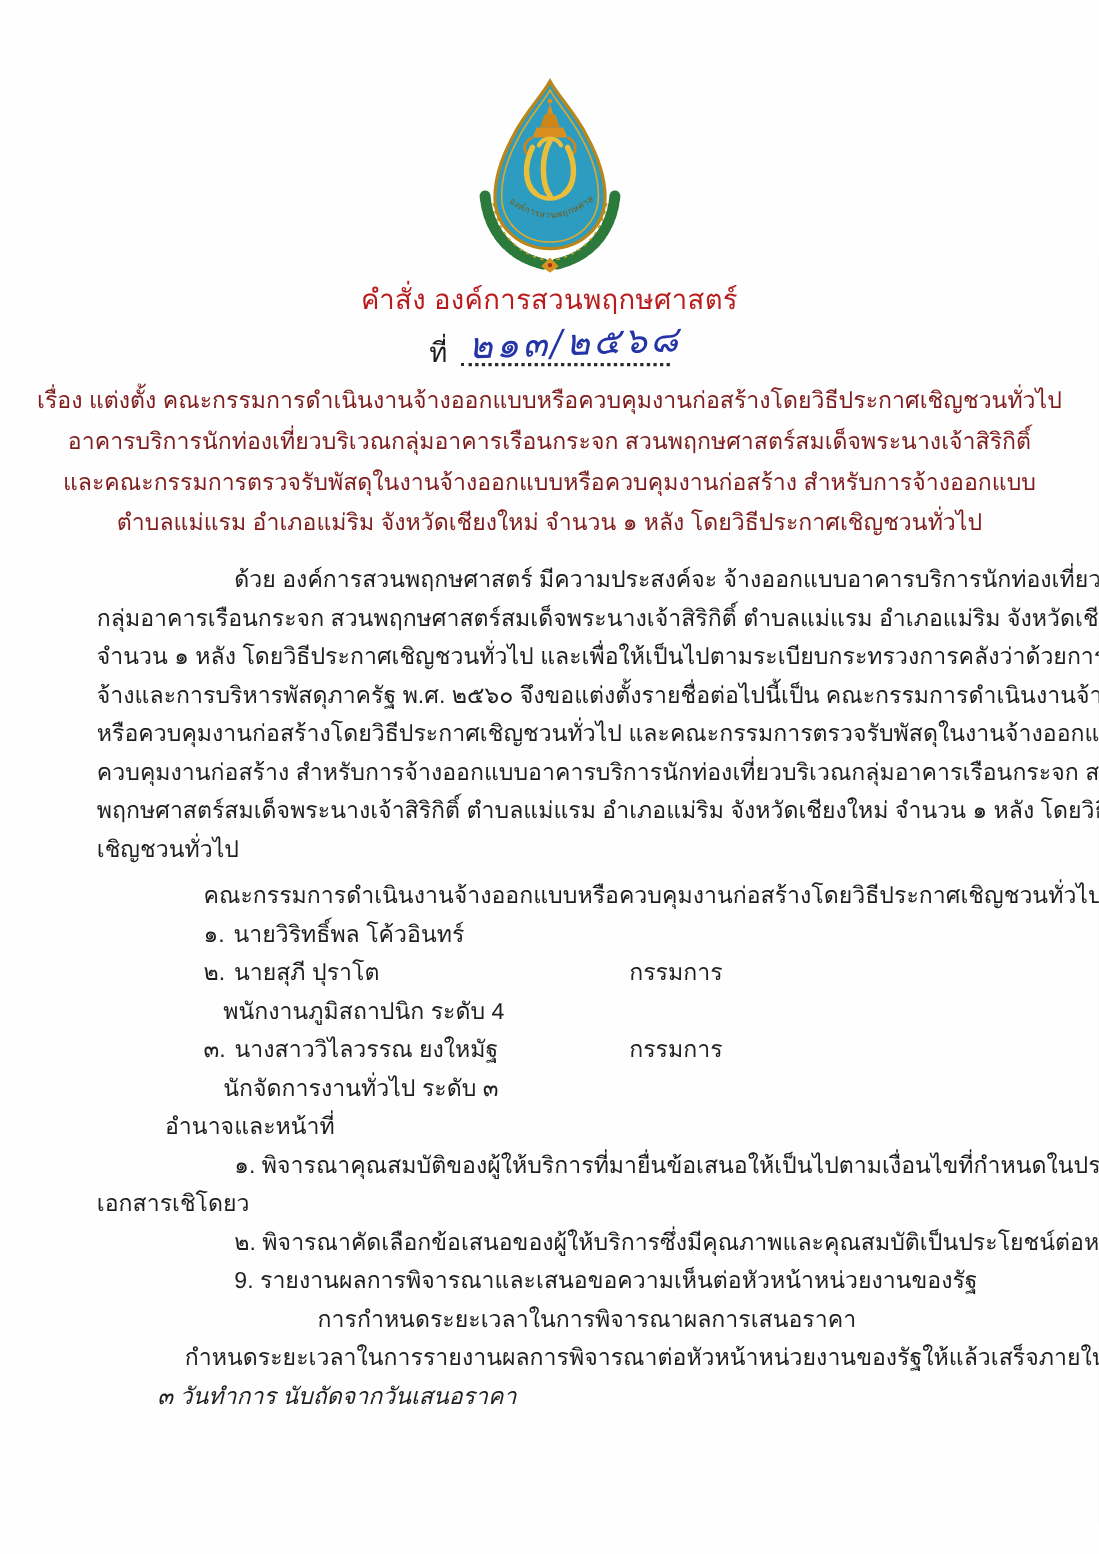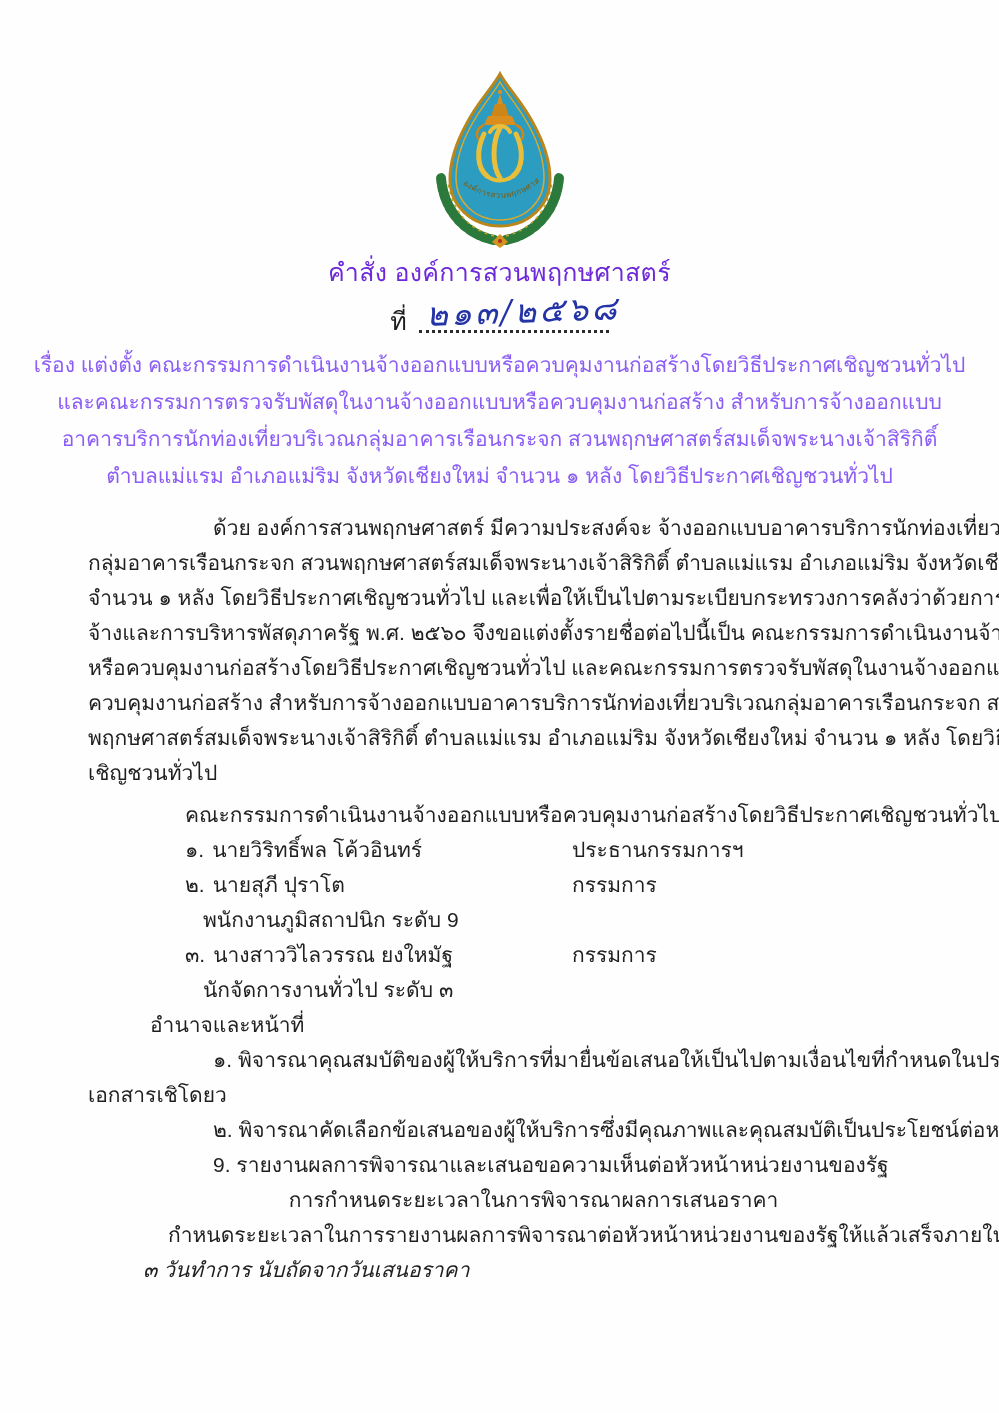--- a/index.html
+++ b/index.html
@@ -15,37 +15,37 @@
     font-family:"Liberation Sans","DejaVu Sans",sans-serif;
     color:#222;
   }
   .emblem { display:block; margin:0 auto; }
 
   .doc-title {
     text-align:center;
     font-size:25px;
     margin-top:4px;
     letter-spacing:0.3px;
-    color:#6d28d9;
+    color:#b91c1c;
   }
   .doc-number {
     display:flex; justify-content:center; align-items:flex-end;
     margin-top:4px; height:40px; font-size:25px; color:#1d1d1d;
   }
   .number-label { margin-right:12px; line-height:30px; }
   .dotted-field { position:relative; width:190px; height:40px; }
   .dots { position:absolute; left:0; right:0; bottom:3px; border-bottom:3px dotted #2b2b2b; }
   .handwriting {
     position:absolute; left:8px; bottom:-5px;
     font-family:"DejaVu Serif",serif; font-style:italic;
     font-size:33px; letter-spacing:3px; white-space:nowrap;
     color:#2433a6; transform:rotate(-2deg); transform-origin:left bottom;
   }
 
-  .subject { margin-top:10px; text-align:center; font-size:21px; color:#8b5cf6; }
+  .subject { margin-top:10px; text-align:center; font-size:21px; color:#7f1d1d; }
   .subject .line { height:37px; line-height:37px; white-space:nowrap; }
 
   .content { margin-top:16px; padding:0 60px 0 88px; font-size:21px; color:#1f1f1f; }
   .content .line { height:35px; line-height:35px; white-space:nowrap; }
 
   .indent            { padding-left:125px; }
   .committee-heading { padding-left:97px; margin-top:7px; }
   .member-row        { position:relative; height:35px; line-height:35px; padding-left:97px; white-space:nowrap; }
   .member-number     { margin-right:8px; }
   .member-role       { position:absolute; left:484px; top:0; }
@@ -107,48 +107,47 @@
   <div class="doc-number">
     <span class="number-label">ที่</span>
     <span class="dotted-field">
       <span class="dots"></span>
       <span class="handwriting">๒๑๓/๒๕๖๘</span>
     </span>
   </div>
 
   <div class="subject">
     <div class="line">เรื่อง แต่งตั้ง คณะกรรมการดำเนินงานจ้างออกแบบหรือควบคุมงานก่อสร้างโดยวิธีประกาศเชิญชวนทั่วไป</div>
+    <div class="line">อาคารบริการนักท่องเที่ยวบริเวณกลุ่มอาคารเรือนกระจก สวนพฤกษศาสตร์สมเด็จพระนางเจ้าสิริกิติ์</div>
     <div class="line">และคณะกรรมการตรวจรับพัสดุในงานจ้างออกแบบหรือควบคุมงานก่อสร้าง สำหรับการจ้างออกแบบ</div>
-    <div class="line">อาคารบริการนักท่องเที่ยวบริเวณกลุ่มอาคารเรือนกระจก สวนพฤกษศาสตร์สมเด็จพระนางเจ้าสิริกิติ์</div>
     <div class="line">ตำบลแม่แรม อำเภอแม่ริม จังหวัดเชียงใหม่ จำนวน ๑ หลัง โดยวิธีประกาศเชิญชวนทั่วไป</div>
   </div>
 
   <div class="content">
 
     <div class="line indent">ด้วย องค์การสวนพฤกษศาสตร์ มีความประสงค์จะ จ้างออกแบบอาคารบริการนักท่องเที่ยวบริเวณ</div>
     <div class="line">กลุ่มอาคารเรือนกระจก สวนพฤกษศาสตร์สมเด็จพระนางเจ้าสิริกิติ์ ตำบลแม่แรม อำเภอแม่ริม จังหวัดเชียงใหม่</div>
     <div class="line">จำนวน ๑ หลัง โดยวิธีประกาศเชิญชวนทั่วไป  และเพื่อให้เป็นไปตามระเบียบกระทรวงการคลังว่าด้วยการจัดซื้อจัด</div>
     <div class="line">จ้างและการบริหารพัสดุภาครัฐ พ.ศ. ๒๕๖๐ จึงขอแต่งตั้งรายชื่อต่อไปนี้เป็น คณะกรรมการดำเนินงานจ้างออกแบบ</div>
     <div class="line">หรือควบคุมงานก่อสร้างโดยวิธีประกาศเชิญชวนทั่วไป และคณะกรรมการตรวจรับพัสดุในงานจ้างออกแบบหรือ</div>
     <div class="line">ควบคุมงานก่อสร้าง สำหรับการจ้างออกแบบอาคารบริการนักท่องเที่ยวบริเวณกลุ่มอาคารเรือนกระจก สวน</div>
     <div class="line">พฤกษศาสตร์สมเด็จพระนางเจ้าสิริกิติ์ ตำบลแม่แรม อำเภอแม่ริม จังหวัดเชียงใหม่ จำนวน ๑ หลัง โดยวิธีประกาศ</div>
     <div class="line">เชิญชวนทั่วไป</div>
 
     <div class="line committee-heading">คณะกรรมการดำเนินงานจ้างออกแบบหรือควบคุมงานก่อสร้างโดยวิธีประกาศเชิญชวนทั่วไป</div>
 
     <div class="member-row">
       <span class="member-number">๑.</span><span>นายวิริทธิ์พล โค้วอินทร์</span>
-      <span class="member-role">ประธานกรรมการฯ</span>
     </div>
 
     <div class="member-row">
       <span class="member-number">๒.</span><span>นายสุภี ปุราโต</span>
       <span class="member-role">กรรมการ</span>
     </div>
-    <div class="line member-position">พนักงานภูมิสถาปนิก ระดับ 9</div>
+    <div class="line member-position">พนักงานภูมิสถาปนิก ระดับ 4</div>
 
     <div class="member-row">
       <span class="member-number">๓.</span><span>นางสาววิไลวรรณ ยงใหมัฐ</span>
       <span class="member-role">กรรมการ</span>
     </div>
     <div class="line member-position">นักจัดการงานทั่วไป ระดับ ๓</div>
 
     <div class="line duties-heading">อำนาจและหน้าที่</div>
 
     <div class="line indent">๑. พิจารณาคุณสมบัติของผู้ให้บริการที่มายื่นข้อเสนอให้เป็นไปตามเงื่อนไขที่กำหนดในประกาศและ</div>

